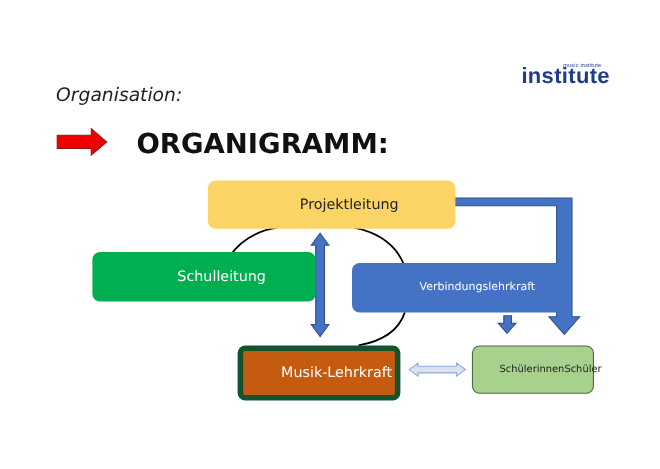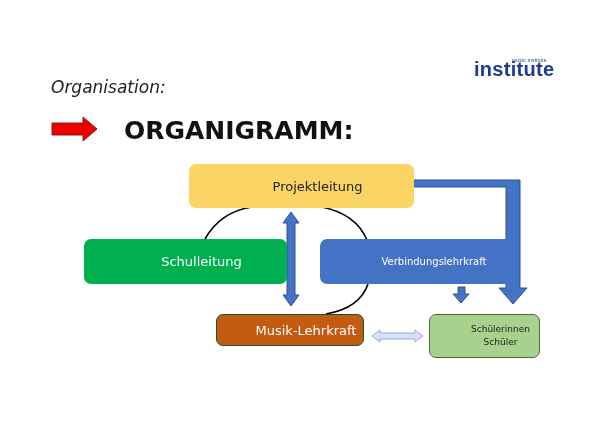--- a/index.html
+++ b/index.html
@@ -4,24 +4,24 @@
 <style>
   html,body{margin:0;padding:0;background:#fff;}
   body{width:600px;height:426px;position:relative;overflow:hidden;font-family:"Liberation Sans","DejaVu Sans",sans-serif;}
   .abs{position:absolute;}
   .logo-small{left:512px;top:57px;font-size:5px;color:#1f3b8c;letter-spacing:0.2px;}
   .logo-big{left:474px;top:58px;font-size:20px;font-weight:bold;color:#1f3b8c;letter-spacing:0.3px;}
   .heading{left:51px;top:77px;font-size:17px;color:#222;font-family:"DejaVu Sans",sans-serif;font-weight:300;font-style:italic;}
   .title{left:124px;top:116px;font-size:25px;font-weight:bold;color:#111;font-family:"DejaVu Sans",sans-serif;}
   .box{position:absolute;display:flex;align-items:center;justify-content:center;text-align:center;border-radius:7px;font-family:"DejaVu Sans",sans-serif;padding-left:32px;}
   .b-proj{left:189px;top:164px;width:193px;height:44px;background:#fbd466;color:#222;font-size:13px;}
-  .b-schul{left:84px;top:239px;width:171px;height:45px;background:#00b050;color:#fff;font-size:13px;}
+  .b-schul{left:84px;top:229px;width:171px;height:45px;background:#00b050;color:#fff;font-size:13px;}
   .b-verb{left:320px;top:239px;width:164px;height:45px;background:#4472c4;color:#fff;font-size:10px;}
-  .b-musik{left:216px;top:314px;width:148px;height:32px;background:#c55a11;color:#fff;font-size:13px;border:1px solid #14532d;box-sizing:border-box;}
-  .b-schueler{left:429px;top:314px;width:111px;height:44px;background:#a9d18e;color:#222;font-size:9px;border:1px solid #4a6b3c;box-sizing:border-box;line-height:13px;flex-direction:column;}
+  .b-musik{left:216px;top:314px;width:148px;height:50px;background:#c55a11;color:#fff;font-size:13px;border:5px solid #14532d;box-sizing:border-box;}
+  .b-schueler{left:429px;top:314px;width:111px;height:44px;background:#a9d18e;color:#222;font-size:9px;border:1px solid #4a6b3c;box-sizing:border-box;line-height:13px;flex-direction:row;}
   svg.lines{position:absolute;left:0;top:0;}
 </style>
 </head>
 <body>
 
 <div class="abs logo-small">music institute</div>
 <div class="abs logo-big">institute</div>
 
 <div class="abs heading">Organisation:</div>
 

